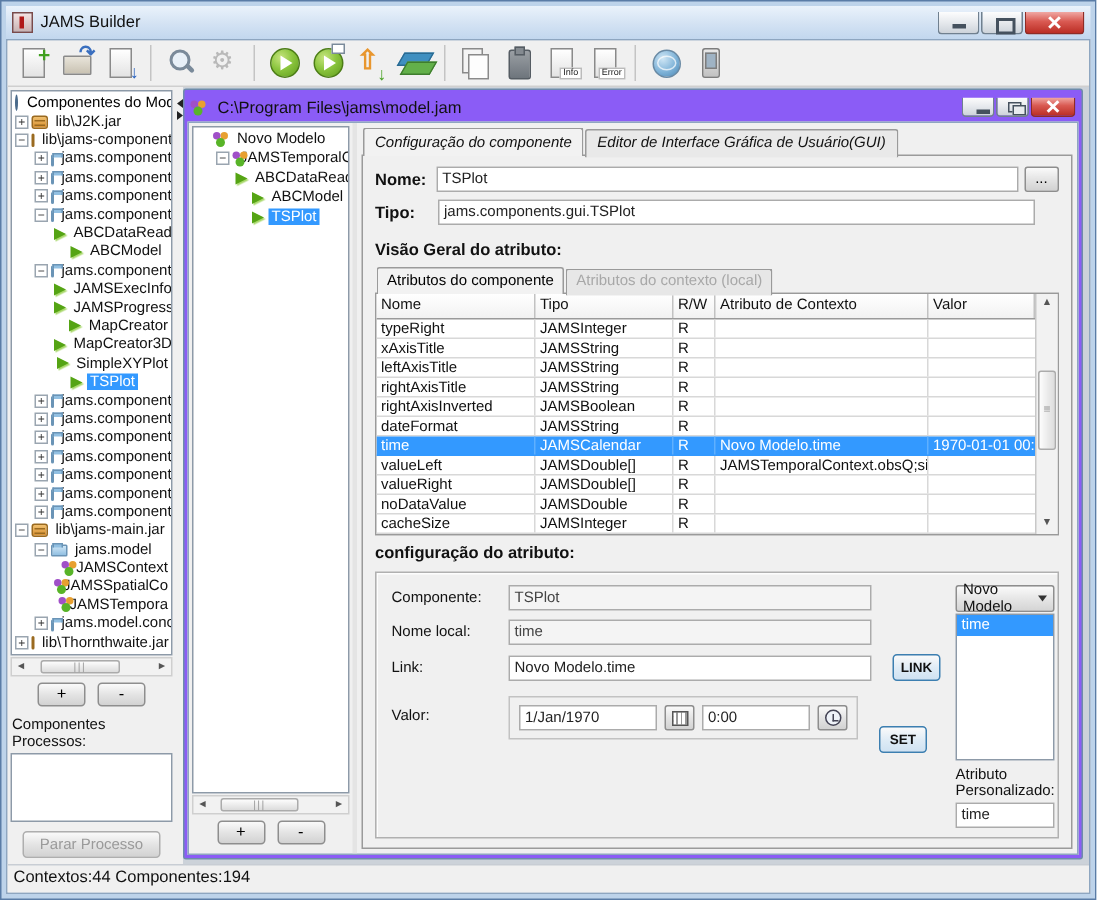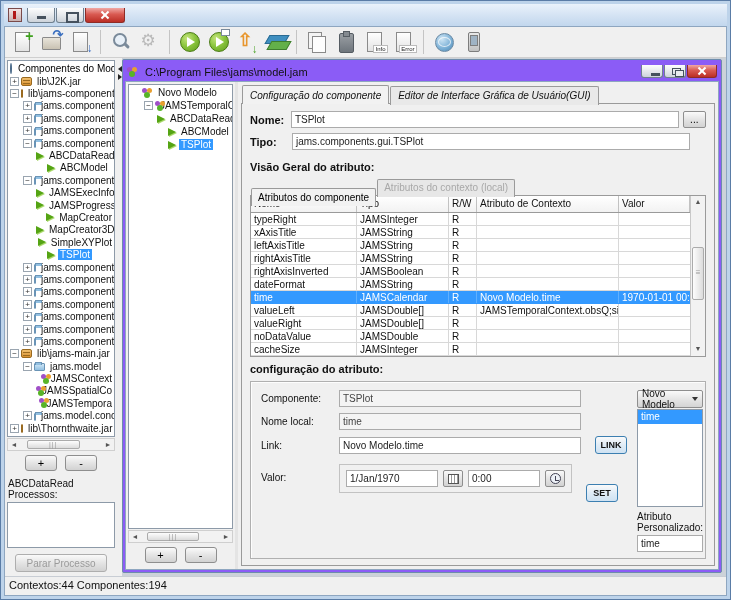--- a/index.html
+++ b/index.html
@@ -112,21 +112,21 @@
 
   .field-row { display:flex; align-items:center; margin-bottom:5px; }
   .f-label { width:42px; font-size:11px; font-weight:bold; color:#111; }
   .field { height:17px; background:#fff; border:1px solid #ababab; font-size:10px; padding:2px 3px; color:#222; overflow:hidden; white-space:nowrap; }
   .field.gray { background:#f4f4f4; color:#444; }
   .f-main { width:398px; }
   .browse-btn { width:24px; height:17px; margin-left:4px; font-size:10px; line-height:8px; background:linear-gradient(#fafafa,#e4e4e4 50%,#d2d2d2); border:1px solid #8e8e8e; border-radius:2px; }
   .section-label { font-size:11px; font-weight:bold; color:#111; margin:6px 0 4px 0; }
 
   .attr-tabs { display:flex; height:18px; margin-left:1px; position:relative; z-index:2; }
-  .attr-tab { font-size:10px; padding:3px 6px 2px; border:1px solid #9a9a9a; border-bottom:none; background:#f2f2f2; margin-right:1px; border-radius:2px 2px 0 0; position:relative; top:11px; }
+  .attr-tab { font-size:10px; padding:3px 6px 2px; border:1px solid #9a9a9a; border-bottom:none; background:#f2f2f2; margin-right:1px; border-radius:2px 2px 0 0; position:relative; top:1px; }
   .attr-tab.disabled { color:#a8a8a8; background:#e7e7e7; top:2px; padding-top:2px; }
 
   .table-wrap { border:1px solid #9a9a9a; background:#fff; display:flex; height:162px; position:relative; z-index:1; }
   .grid { flex:1; display:flex; flex-direction:column; overflow:hidden; }
   .g-row { display:flex; height:13px; border-bottom:1px solid #d8d8d8; font-size:10px; }
   .g-head { height:17px; border-bottom:1px solid #9a9a9a; background:linear-gradient(#ffffff,#f2f2f2); }
   .g-cell { padding:1px 3px; border-right:1px solid #d8d8d8; overflow:hidden; white-space:nowrap; color:#111; }
   .g-head .g-cell { border-right:1px solid #c2c2c2; padding-top:2px; }
   .g-row.sel { background:#3399ff; border-bottom-color:#3399ff; }
   .g-row.sel .g-cell { color:#fff; border-right-color:#5fb0ff; }
@@ -163,20 +163,21 @@
   .custom-field { width:100%; margin-top:2px; }
 
   .statusbar { height:19px; background:#f0f0f0; border-top:1px solid #c8cdd4; font-size:11px; color:#111; padding:2px 4px; }
 </style>
 </head>
 <body>
 
 <div class="win">
   <div class="titlebar">
     <span class="app-icon"></span>
+    <span class="title-text">JAMS Builder</span>
     <span class="win-controls">
       <span class="wc wc-min"></span>
       <span class="wc wc-max"></span>
       <span class="wc wc-close"></span>
     </span>
   </div>
   <div class="app-body">
     <div class="toolbar" id="toolbar">
         <button class="tb-btn">
           <span class="tbi tbi-new-model doc-shape"></span>
@@ -393,21 +394,21 @@
           <span class="hs-arrow">◄</span>
           <span class="hs-track">
               <span class="hs-thumb"></span>
             </span>
           <span class="hs-arrow">►</span>
         </div>
         <div class="pm-row">
           <button class="pm-btn">+</button>
           <button class="pm-btn">-</button>
         </div>
-        <div class="proc-label">ABCDataRead Processos:</div>
+        <div class="proc-label">Componentes Processos:</div>
         <div class="proc-list"></div>
         <div class="stop-row">
           <button class="stop-btn" disabled="">Parar Processo</button>
         </div>
       </div>
       <div class="divider">
         <span class="div-arrow-left"></span>
         <span class="div-arrow-right"></span>
       </div>
       <div class="mdi">

